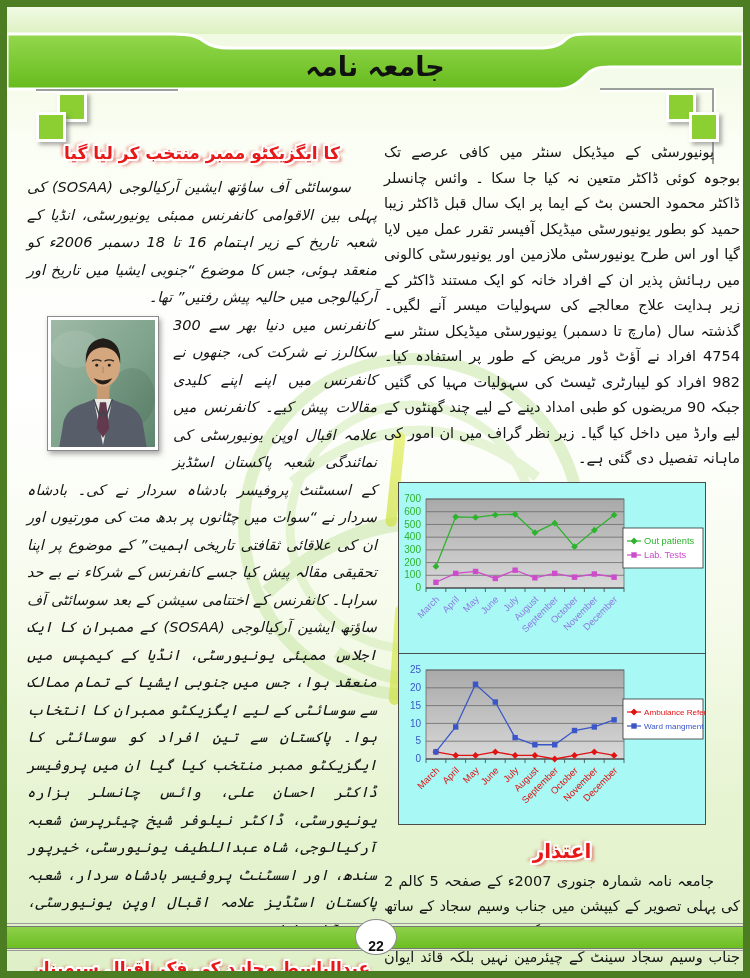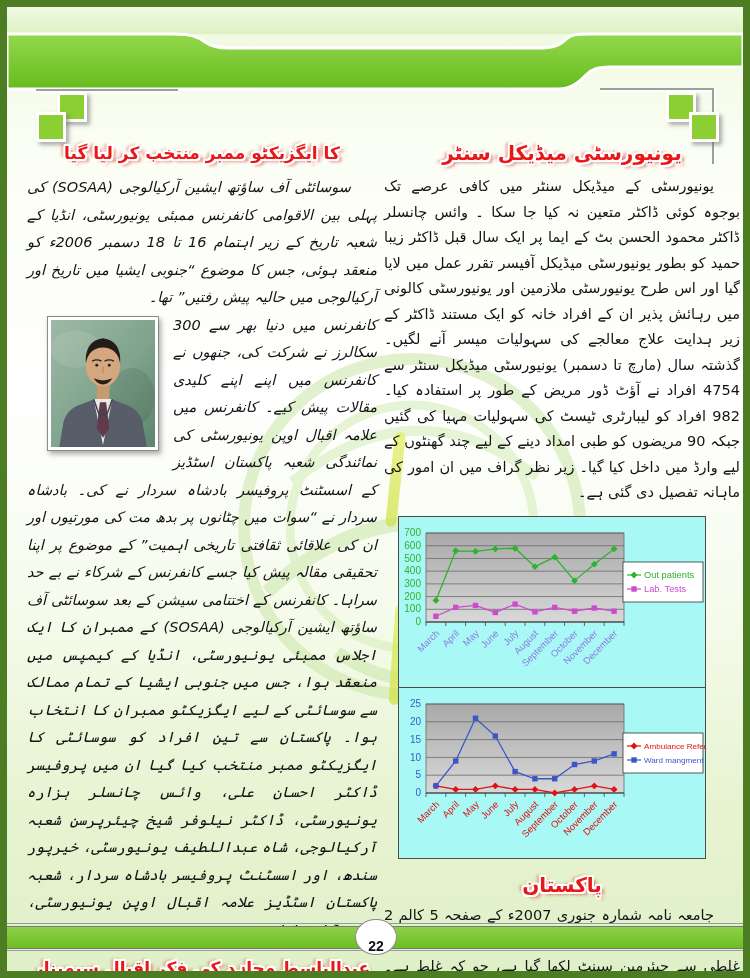--- a/index.html
+++ b/index.html
@@ -93,20 +93,21 @@
       <linearGradient id="stripg" x1="0" y1="0" x2="0" y2="1">
         <stop offset="0" stop-color="#f1fae4"></stop>
           <stop offset="1" stop-color="#ddf1c2"></stop>
       </linearGradient>
     </defs>
     <rect x="0" y="0" width="736" height="27" fill="url(#stripg)"></rect>
     <path d="M0,27 L166,27 C184,27 190,29 198,35 C205,40 212,41 222,41
              L530,41 C542,41 550,40 557,34 C564,27 570,27 583,27 L736,27
              L736,60 L603,60 C591,60 585,62 579,68 C573,74 565,82 551,82 L0,82 Z" fill="url(#bandg)" stroke="#ffffff" stroke-width="3" stroke-linejoin="round"></path>
   </svg>
+  <div class="mast-title">جامعہ نامہ</div>
 
   <div class="decor-line" style="left:29px;top:82px;width:142px;"></div>
   <div class="decor-square" style="left:50px;top:85px;"></div>
   <div class="decor-square" style="left:29px;top:105px;"></div>
   <div class="decor-line" style="left:593px;top:81px;width:114px;"></div>
   <div class="decor-vline" style="left:705px;top:81px;height:76px;"></div>
   <div class="decor-square" style="left:659px;top:85px;"></div>
   <div class="decor-square" style="left:682px;top:105px;"></div>
 
   <svg class="watermark" viewBox="0 0 440 480">
@@ -158,21 +159,20 @@
       </span>
       <p style="text-indent:0">کانفرنس میں دنیا بھر سے 300 سکالرز نے شرکت کی، جنھوں نے کانفرنس میں اپنے اپنے کلیدی مقالات پیش کیے۔ کانفرنس میں علامہ اقبال اوپن یونیورسٹی کی نمائندگی شعبہ پاکستان اسٹڈیز کے اسسٹنٹ پروفیسر بادشاہ سردار نے کی۔ بادشاہ سردار نے “سوات میں چٹانوں پر بدھ مت کی مورتیوں اور ان کی علاقائی ثقافتی تاریخی اہمیت” کے موضوع پر اپنا تحقیقی مقالہ پیش کیا جسے کانفرنس کے شرکاء نے بے حد سراہا۔ کانفرنس کے اختتامی سیشن کے بعد سوسائٹی آف ساؤتھ ایشین آرکیالوجی (SOSAA) کے ممبران کا ایک اجلاس ممبئی یونیورسٹی، انڈیا کے کیمپس میں منعقد ہوا، جس میں جنوبی ایشیا کے تمام ممالک سے سوسائٹی کے لیے ایگزیکٹو ممبران کا انتخاب ہوا۔ پاکستان سے تین افراد کو سوسائٹی کا ایگزیکٹو ممبر منتخب کیا گیا ان میں پروفیسر ڈاکٹر احسان علی، وائس چانسلر ہزارہ یونیورسٹی، ڈاکٹر نیلوفر شیخ چیئرپرسن شعبہ آرکیالوجی، شاہ عبداللطیف یونیورسٹی، خیرپور سندھ، اور اسسٹنٹ پروفیسر بادشاہ سردار، شعبہ پاکستان اسٹڈیز علامہ اقبال اوپن یونیورسٹی، اسلام آباد شامل ہیں۔</p>
     </div>
 
     <div class="red-head head-mid">عبدالباسط مجاہد کی فکر اقبال سیمینار میں شرکت</div>
 
   </div>
 
   <div class="col col-right">
 
-    <div class="red-head head-big">یونیورسٹی میڈیکل سنٹر</div>
 
     <div class="urdu">
       <p>یونیورسٹی کے میڈیکل سنٹر میں کافی عرصے تک بوجوہ کوئی ڈاکٹر متعین نہ کیا جا سکا ۔ وائس چانسلر ڈاکٹر محمود الحسن بٹ کے ایما پر ایک سال قبل ڈاکٹر زیبا حمید کو بطور یونیورسٹی میڈیکل آفیسر تقرر عمل میں لایا گیا اور اس طرح یونیورسٹی ملازمین اور یونیورسٹی کالونی میں رہائش پذیر ان کے افراد خانہ کو ایک مستند ڈاکٹر کے زیر ہدایت علاج معالجے کی سہولیات میسر آنے لگیں۔ گذشتہ سال (مارچ تا دسمبر) یونیورسٹی میڈیکل سنٹر سے 4754 افراد نے آؤٹ ڈور مریض کے طور پر استفادہ کیا۔ 982 افراد کو لیبارٹری ٹیسٹ کی سہولیات مہیا کی گئیں جبکہ 90 مریضوں کو طبی امداد دینے کے لیے چند گھنٹوں کے لیے وارڈ میں داخل کیا گیا۔ زیر نظر گراف میں ان امور کی ماہانہ تفصیل دی گئی ہے۔</p>
     </div>
 
     <div class="charts">
       <div class="chart-panel" style="background: rgb(168, 249, 245);">
           <svg id="chart-0" viewBox="0 0 306 168">
             <defs>
               <linearGradient id="pg0" x1="0" y1="0" x2="0" y2="1">
@@ -317,21 +317,21 @@
             <line x1="228" y1="57" x2="242" y2="57" stroke="#e01212" stroke-width="1.2"></line>
             <path d="M235 53.6L238.4 57L235 60.4L231.6 57Z" fill="#e01212"></path>
             <text x="245" y="60" font-size="8.1" fill="#e01212" font-family="Liberation Sans, sans-serif">Ambulance Referal</text>
             <line x1="228" y1="71" x2="242" y2="71" stroke="#3a56c8" stroke-width="1.2"></line>
             <rect x="232.3" y="68.3" width="5.4" height="5.4" fill="#3a56c8"></rect>
             <text x="245" y="74" font-size="8.1" fill="#3a56c8" font-family="Liberation Sans, sans-serif">Ward mangment</text>
           </svg>
         </div>
     </div>
 
-    <div class="red-head head-sm">پاکستان</div>
+    <div class="red-head head-sm">اعتذار</div>
 
     <div class="urdu">
       <p>جامعہ نامہ شمارہ جنوری 2007ء کے صفحہ 5 کالم 2 کی پہلی تصویر کے کیپشن میں جناب وسیم سجاد کے ساتھ غلطی سے چیئرمین سینٹ لکھا گیا ہے، جو کہ غلط ہے۔ جناب وسیم سجاد سینٹ کے چیئرمین نہیں بلکہ قائد ایوان ہیں۔ سینٹ کے چیئرمین جناب محمد میاں سومرو ہیں۔ اس سہو کے لیے ہم بے حد معذرت خواہ ہیں۔    (ایڈیٹر جامعہ نامہ)</p>
     </div>
   </div>
 
   <div class="footer-line" style="top:916px;"></div>
   <div class="footer-bar"></div>
   <div class="footer-line" style="top:943px;"></div>
   <div class="page-num">

